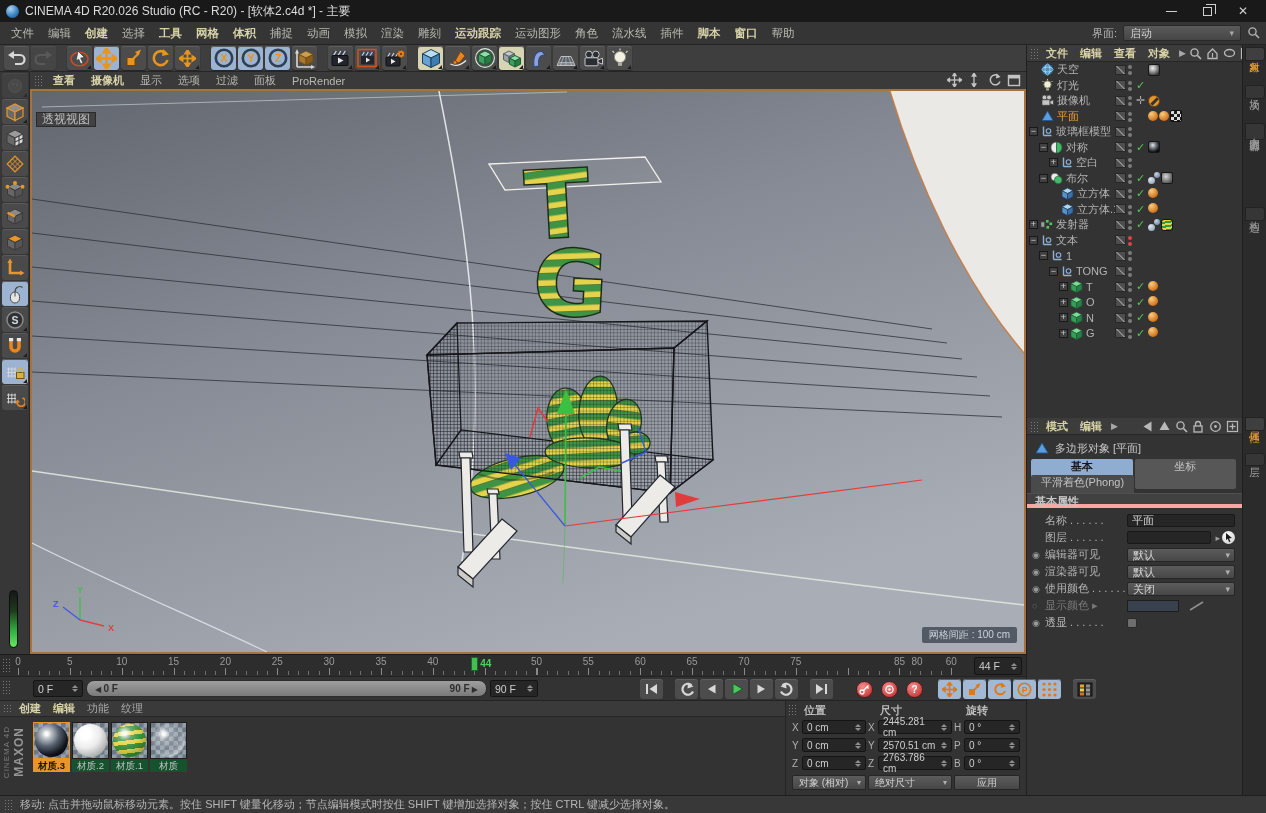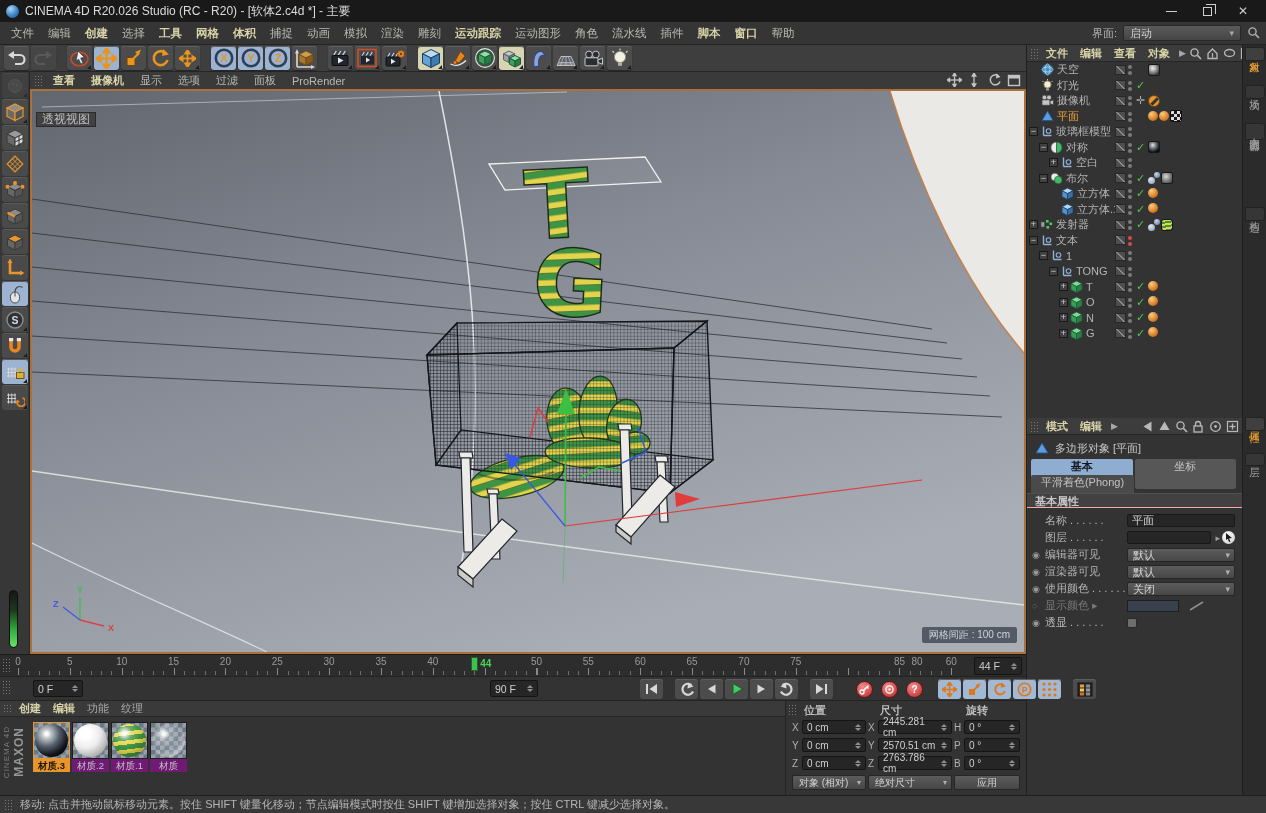--- a/index.html
+++ b/index.html
@@ -87,21 +87,21 @@
   .tg.spheres::before{content:"";position:absolute;left:0;bottom:0;width:7px;height:7px;border-radius:50%;background:radial-gradient(circle at 35% 30%,#dfe8f2,#7e96ae)}
   .tg.spheres::after{content:"";position:absolute;right:0;top:0;width:6px;height:6px;border-radius:50%;background:radial-gradient(circle at 35% 30%,#c8d4e2,#5e7690)}
 
   
   .attr-head{position:absolute;left:0;right:0;top:392px;height:22px;display:flex;align-items:center;gap:6px;padding-left:8px;color:#c8c8c8}
   .attr-tabs{position:absolute;left:4px;right:6px;top:414px;display:flex;gap:2px}
   .atab{flex:1;height:30px;background:#575757;color:#c2c2c2;text-align:center;line-height:15px;border-radius:2px}
   .atab.on{background:#8fadd0;color:#14161a;font-weight:bold}
   .atab-row2{position:absolute;left:4px;top:430px;width:103px}
   .atab-row2 .atab{background:#4a4a4a;border-radius:2px}
-  .attr-section{position:absolute;left:0;right:0;top:448px;height:15px;background:#414141;border-top:1px solid #505050;border-bottom:1px solid #fca5a5;color:#c6c6c6;line-height:14px;padding-left:8px;font-weight:bold}
+  .attr-section{position:absolute;left:0;right:0;top:448px;height:15px;background:#414141;border-top:1px solid #505050;border-bottom:4px solid #fca5a5;color:#c6c6c6;line-height:14px;padding-left:8px;font-weight:bold}
   .attr-rows{position:absolute;left:0;right:3px;top:467px}
   .attr-row{height:17px;display:flex;align-items:center;padding-left:5px}
   .adot{width:13px;font-size:9px;color:#9a9a9a;flex:none}
   .adot.off{color:#666}
   .albl{width:82px;color:#b4b4b4;white-space:nowrap;overflow:hidden;flex:none}
   .albl.dim{color:#787878}
   .afield{flex:1;height:13px;background:#262626;border:1px solid #181818;border-radius:2px;color:#d4d4d4;padding:0 4px;line-height:11px;margin-right:4px}
   .aselect{flex:1;height:14px;background:linear-gradient(#5c5c5c,#474747);border:1px solid #262626;border-radius:2px;color:#d6d6d6;padding:0 5px;line-height:12px;margin-right:4px;position:relative}
   .aselect::after{content:"▾";position:absolute;right:4px;top:0;color:#b0b0b0;font-size:9px;line-height:13px}
   .mini-arr{color:#a0a0a0;font-size:9px;margin-right:2px}
@@ -150,21 +150,21 @@
   .mat-item{width:37px}
   .mat-thumb{width:37px;height:37px;border:1px solid #1e1e1e;position:relative;
     background-image:linear-gradient(45deg,#98a2ac 25%,transparent 25%,transparent 75%,#98a2ac 75%),linear-gradient(45deg,#98a2ac 25%,#6d7884 25%,#6d7884 75%,#98a2ac 75%);
     background-size:9px 9px;background-position:0 0,4.5px 4.5px}
   .mat-sphere{position:absolute;inset:1px;border-radius:50%}
   .ms-chrome{background:radial-gradient(circle at 35% 30%,#fafafa 0 5%,#c4c8cc 14%,#55606e 40%,#14181e 66%,#000 82%)}
   .ms-white{background:radial-gradient(circle at 35% 30%,#ffffff 0 16%,#ececec 45%,#9a9a9a 86%,#6a6a6a)}
   .ms-stripe{background:repeating-linear-gradient(173deg,#e2d44c 0 4px,#3d9340 4px 9px)}
   .ms-stripe::after{content:"";position:absolute;inset:0;border-radius:50%;background:radial-gradient(circle at 35% 28%,rgba(255,255,255,.9) 0 6%,rgba(255,255,255,.25) 22%,transparent 45%, rgba(0,0,0,.35) 95%)}
   .ms-glass{background:radial-gradient(circle at 35% 30%,rgba(255,255,255,.95) 0 5%,rgba(255,255,255,.3) 18%,rgba(205,215,225,.12) 50%,rgba(255,255,255,.4) 74%,rgba(110,120,132,.3) 88%)}
-  .mat-label{height:13px;font-size:9.5px;text-align:center;line-height:13px;background:#701a75;color:#c4c4c4;overflow:hidden;white-space:nowrap}
+  .mat-label{height:13px;font-size:9.5px;text-align:center;line-height:13px;background:#14532d;color:#c4c4c4;overflow:hidden;white-space:nowrap}
   .mat-item.sel .mat-label{background:#e8962c;color:#201507;font-weight:bold}
   .mat-item.sel .mat-thumb{border-color:#e8962c}
 
   .brand{position:absolute;left:2px;top:710px;height:84px;display:flex;gap:1px;align-items:center}
   .brand .b1{writing-mode:vertical-rl;transform:rotate(180deg);font-weight:bold;font-size:12px;color:#969696;letter-spacing:1px}
   .brand .b2{writing-mode:vertical-rl;transform:rotate(180deg);font-size:8px;color:#7c7c7c;letter-spacing:1px}
 
   
   .coords{left:785px;top:700px;width:241px;height:95px;background:#333;border-top:1px solid #232323;border-left:1px solid #242424}
   .coord-col{position:absolute;top:2px}
@@ -1218,20 +1218,24 @@
   </div>
 
   <div class="abs transport">
     <span class="grip tall"></span>
     <div class="box-spin" id="t-start">
       <span>0 F</span>
         <span class="spin-ar">
           <i class="u"></i>
           <i class="d"></i>
         </span>
+    </div>
+    <div id="t-range">
+      <span><span style="font-size:8px">◀ </span><span>0 F</span></span>
+      <span><span>90 F</span><span style="font-size:8px"> ▶</span></span>
     </div>
     <div class="box-spin" id="t-end">
       <span>90 F</span>
         <span class="spin-ar">
           <i class="u"></i>
           <i class="d"></i>
         </span>
     </div>
     <div id="t-buttons">
         <div class="pb-btn">

